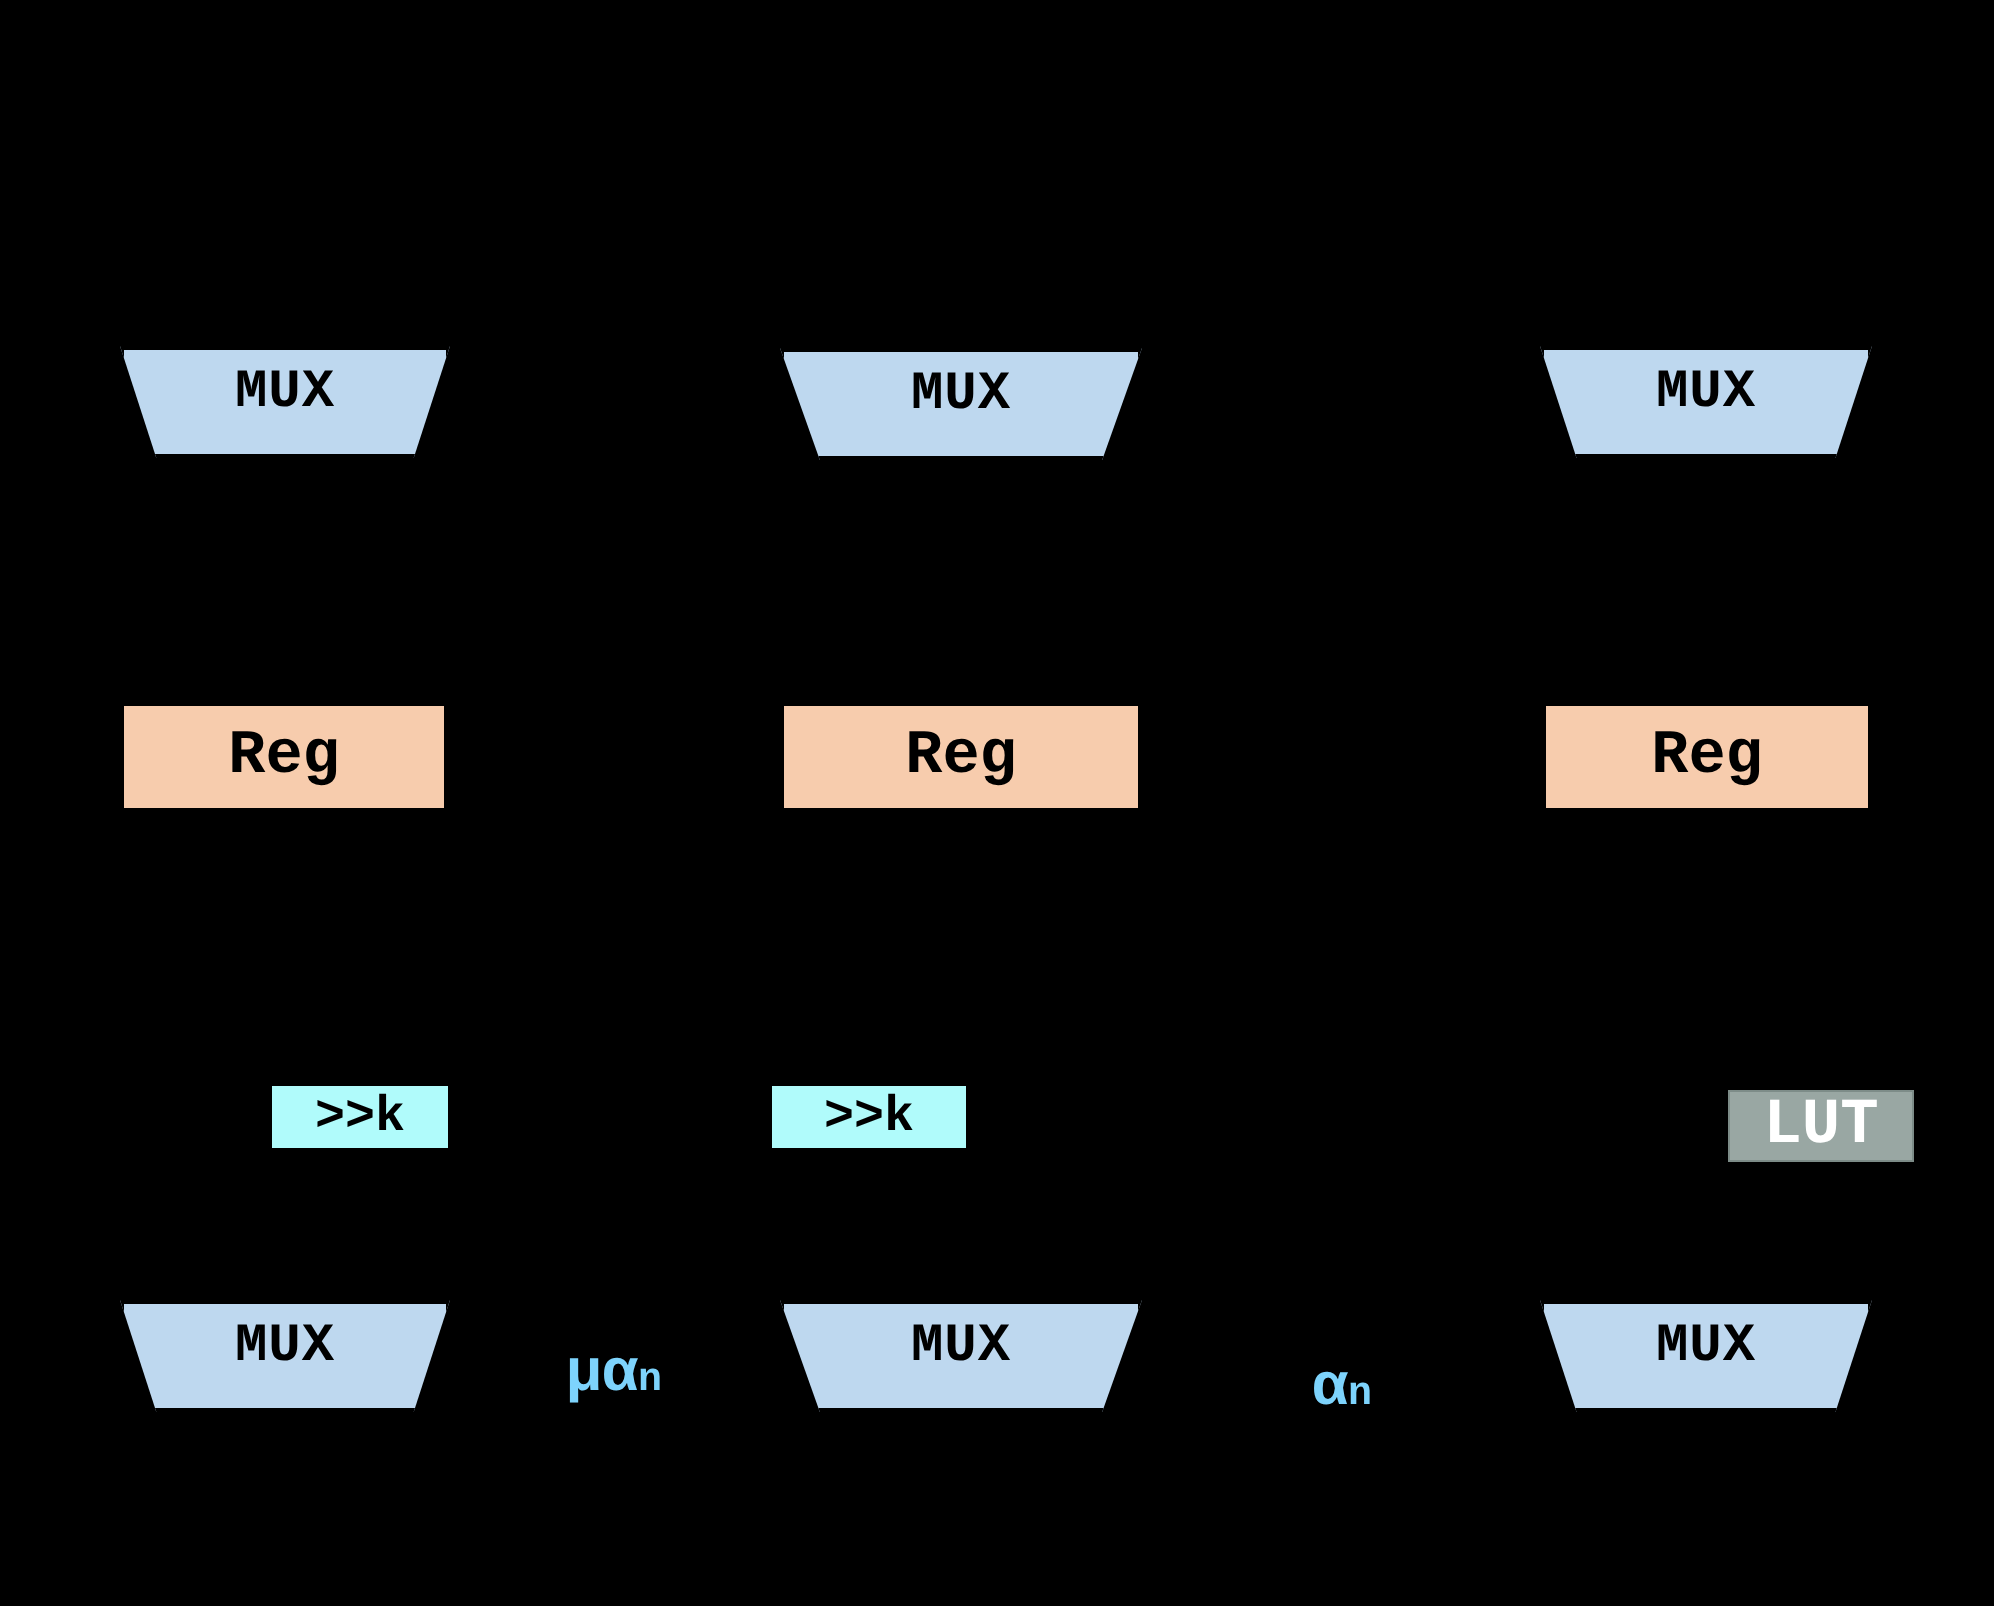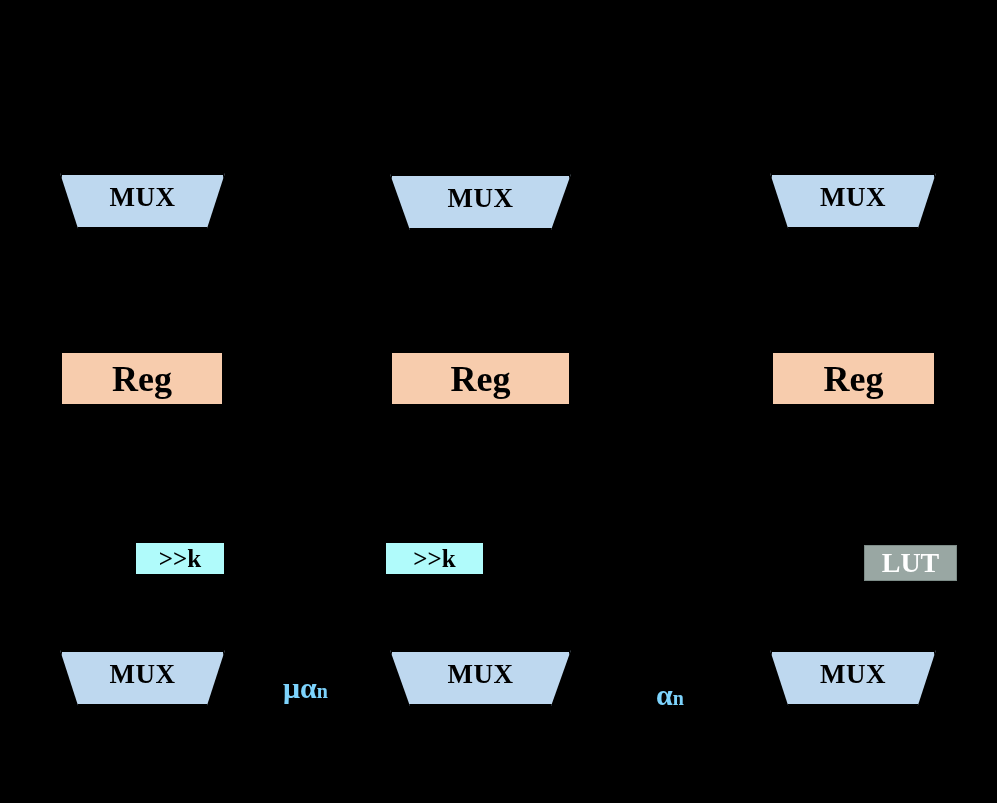--- a/index.html
+++ b/index.html
@@ -6,21 +6,21 @@
     margin: 0;
     padding: 0;
     background: #000000;
   }
   #canvas {
     position: relative;
     width: 997px;
     height: 803px;
     background: #000000;
     overflow: hidden;
-    font-family: Liberation Serif, serif;
+    font-family: Liberation Mono, monospace;
   }
 
   
   .blk {
     position: absolute;
     box-sizing: border-box;
     display: flex;
     align-items: center;
     justify-content: center;
     line-height: 1;
@@ -38,39 +38,39 @@
     letter-spacing: 0.5px;
   }
   .mux .lbl { transform: translateY(-4px); }
 
   
   .reg {
     background: #f7ccad;
     border: 2px solid #000000;
     color: #000000;
     font-weight: bold;
-    font-size: 36px;
+    font-size: 31px;
   }
 
   
   .shift {
     background: #b0fbfb;
     border: 2px solid #000000;
     color: #000000;
     font-weight: bold;
     font-size: 25px;
   }
 
   
   .lut {
     background: #99a7a3;
     border: 1px solid #7d8c88;
     color: #ffffff;
     font-weight: bold;
-    font-size: 28px;
+    font-size: 32px;
   }
 
   
   .sig {
     position: absolute;
     color: #7dd3fc;
     font-weight: bold;
     font-size: 30px;
     white-space: nowrap;
     user-select: none;

